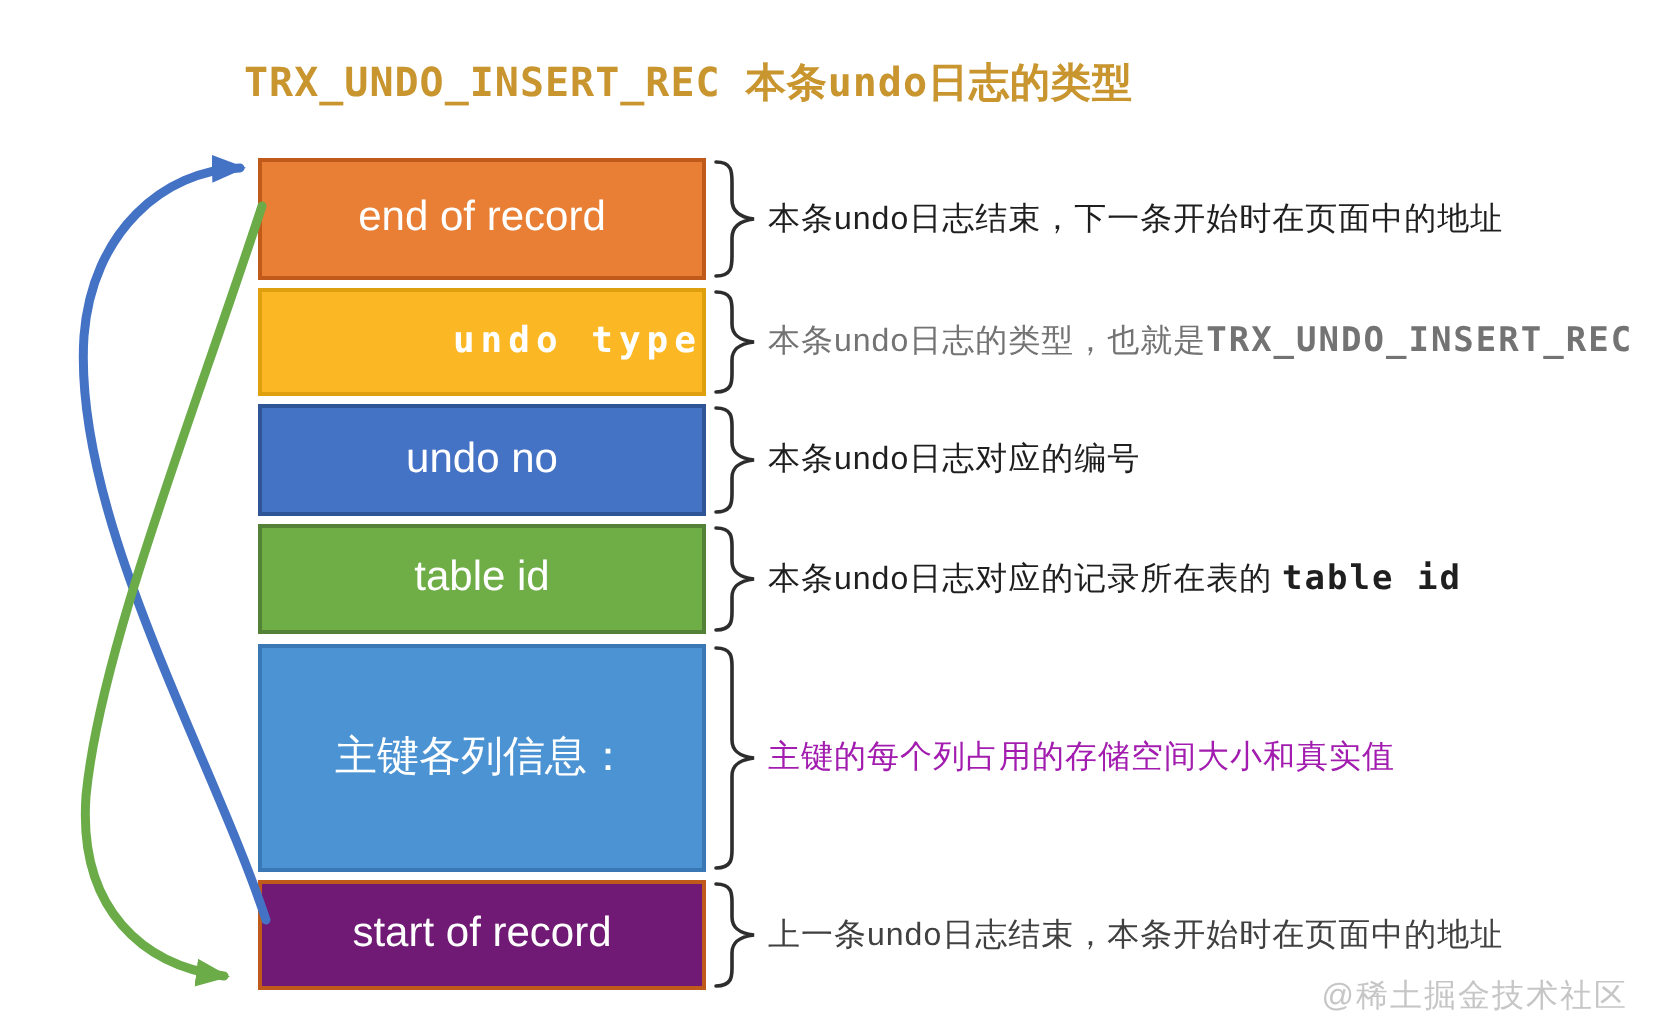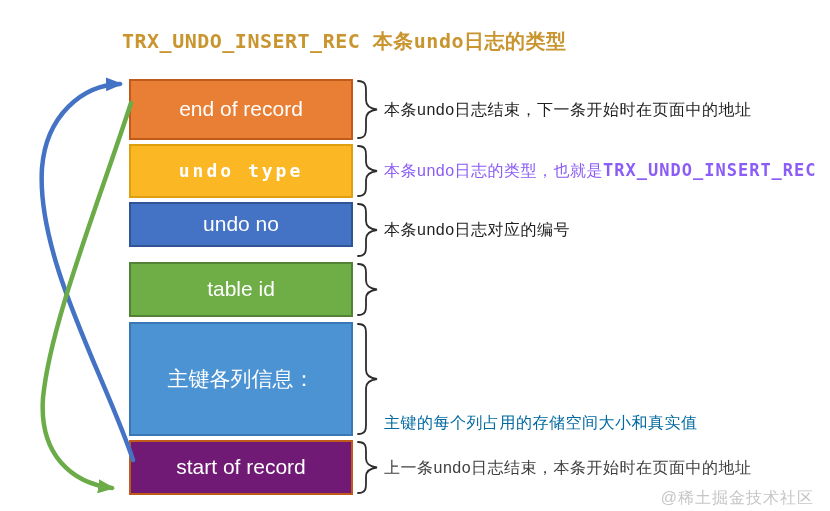--- a/index.html
+++ b/index.html
@@ -84,24 +84,24 @@
 </head>
 <body>
 
 <div class="canvas">
 
   <div class="title" style="color: rgb(201, 149, 47);">TRX_UNDO_INSERT_REC 本条undo日志的类型</div>
 
   <div class="block" style="top: 79px; height: 61px; background: rgb(232, 127, 53); border-color: rgb(192, 90, 27);">
     <span class="block-label">end of record</span>
   </div>
-  <div class="block" style="top: 144px; height: 54px; background: rgb(251, 184, 36); border-color: rgb(223, 160, 15);">
+  <div class="block" style="top: 144px; height: 54px; background: rgb(251, 184, 36); border-color: rgb(223, 160, 15); align-items: flex-end;">
     <span class="block-label mono">undo type</span>
   </div>
-  <div class="block" style="top: 202px; height: 45px; background: rgb(68, 114, 196); border-color: rgb(47, 85, 151);">
+  <div class="block" style="top: 202px; height: 56px; background: rgb(68, 114, 196); border-color: rgb(47, 85, 151);">
     <span class="block-label">undo no</span>
   </div>
   <div class="block" style="top: 262px; height: 55px; background: rgb(111, 173, 71); border-color: rgb(83, 129, 53);">
     <span class="block-label">table id</span>
   </div>
   <div class="block" style="top: 322px; height: 114px; background: rgb(75, 147, 211); border-color: rgb(58, 120, 181); gap: 16px;">
     <span class="block-label">主键各列信息：</span>
   </div>
   <div class="block" style="top: 440px; height: 55px; background: #701a75; border-color: rgb(192, 90, 27);">
     <span class="block-label">start of record</span>
@@ -122,27 +122,30 @@
   <svg class="brace" style="top:322px;" width="26" height="114" viewBox="0 0 26 114">
     <path class="brace-path" d="M3,2 C11,2 11,7 11,11 L11,48 C11,53 14,56 22,57 C14,58 11,61 11,66 L11,103 C11,107 11,112 3,112" fill="none" stroke-width="1.8" stroke-linecap="round" stroke="#2d2d2d"></path>
   </svg>
   <svg class="brace" style="top:440px;" width="26" height="55" viewBox="0 0 26 55">
     <path class="brace-path" d="M3,2 C11,2 11,7 11,11 L11,18.5 C11,23.5 14,26.5 22,27.5 C14,28.5 11,31.5 11,36.5 L11,44 C11,48 11,53 3,53" fill="none" stroke-width="1.8" stroke-linecap="round" stroke="#2d2d2d"></path>
   </svg>
 
   <div class="annotation" style="top: 110px; color: rgb(31, 31, 31);">
     <span>本条undo日志结束，下一条开始时在页面中的地址</span><span class="code"></span>
   </div>
-  <div class="annotation" style="top: 171px; color: #8b5cf6;">
+  <div class="annotation" style="top: 171px; color: #737373;">
     <span>本条undo日志的类型，也就是</span><span class="code">TRX_UNDO_INSERT_REC</span>
   </div>
   <div class="annotation" style="top: 230px; color: rgb(31, 31, 31);">
     <span>本条undo日志对应的编号</span><span class="code"></span>
   </div>
-  <div class="annotation" style="top: 379px; color: #0369a1; margin-top: 44px;">
+  <div class="annotation" style="top: 290px; color: rgb(31, 31, 31);">
+    <span>本条undo日志对应的记录所在表的 </span><span class="code">table id</span>
+  </div>
+  <div class="annotation" style="top: 379px; color: #a21caf;">
     <span>主键的每个列占用的存储空间大小和真实值</span><span class="code"></span>
   </div>
   <div class="annotation" style="top: 468px; color: #404040;">
     <span>上一条undo日志结束，本条开始时在页面中的地址</span><span class="code"></span>
   </div>
 
   <svg class="arrows" width="830" height="511" viewBox="0 0 830 511">
     <defs>
       <marker id="ah-blue" markerUnits="userSpaceOnUse" markerWidth="18" markerHeight="16" refX="14" refY="8" orient="auto">
         <path d="M0,1 L17,8 L0,15 Z" fill="#4472C4"></path>

